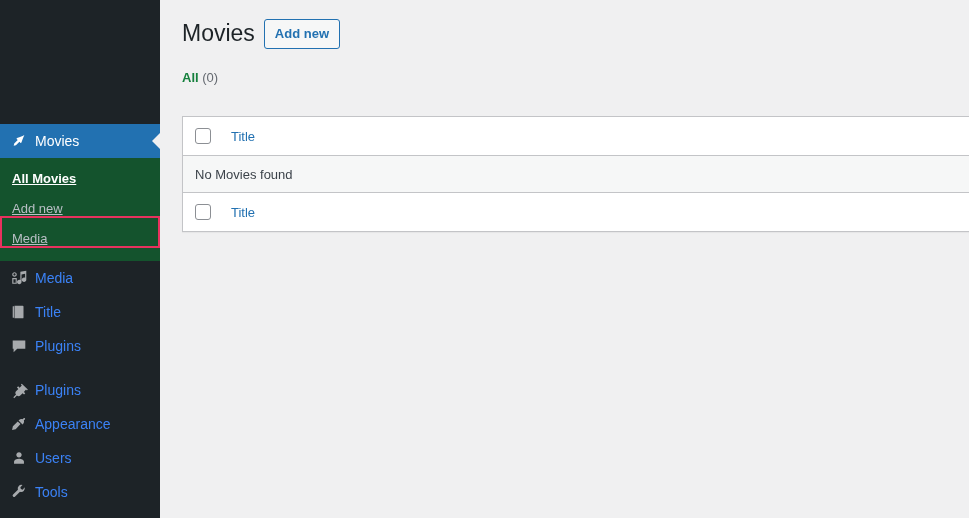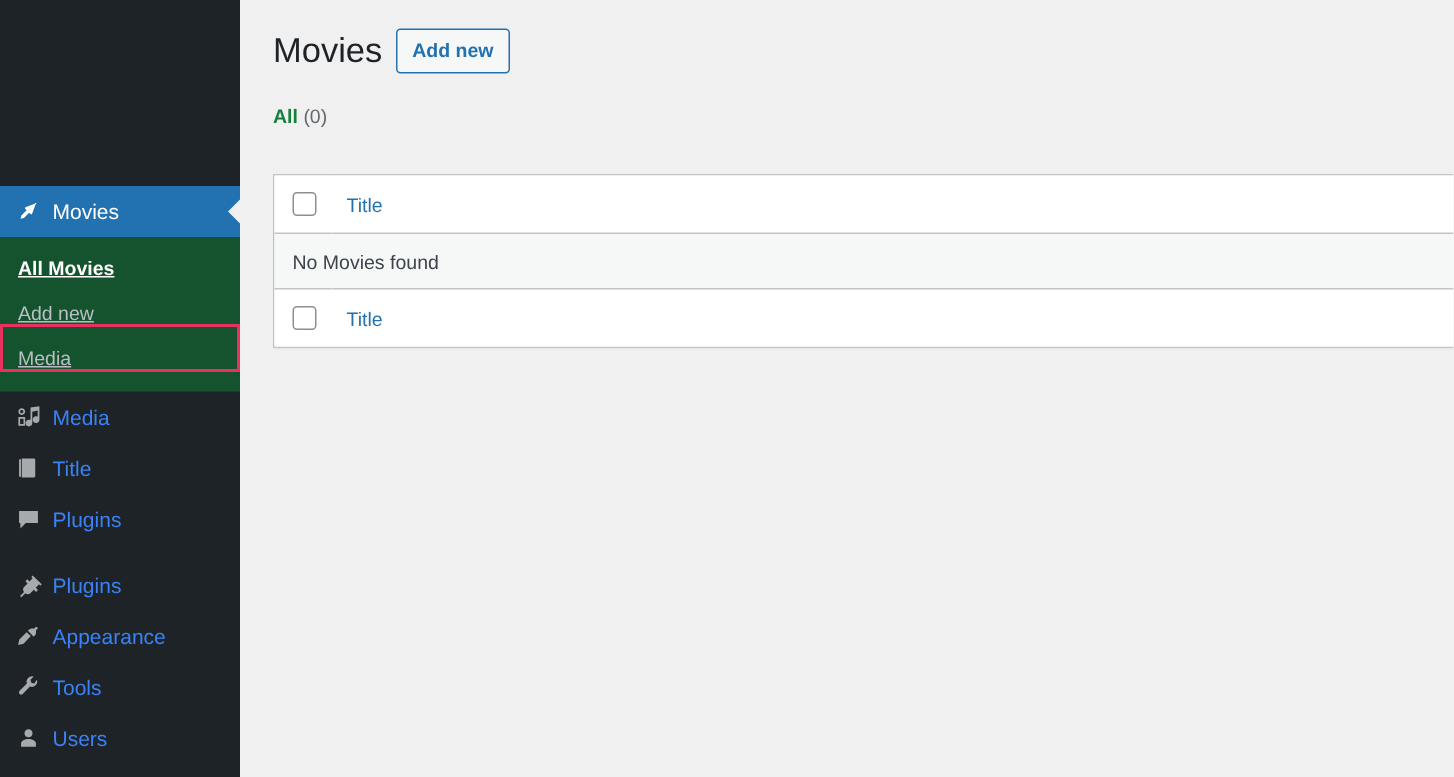--- a/index.html
+++ b/index.html
@@ -307,33 +307,33 @@
         <svg width="18" height="18" viewBox="0 0 20 20" fill="currentColor">
           <path d="M16.5 3.6c-.4-.4-1-.4-1.4 0l-1 1c-1.4-.5-3-.2-4 .9l-.6.6 4.4 4.4.6-.6c1.1-1.1 1.4-2.6.9-4l1.1-1c.4-.4.4-1 0-1.3zM8.6 7.2L3.2 12.6l-.9 4 4-.9L11.7 10 8.6 7.2z"></path>
         </svg>
       </span>
       <span class="menu-label">Appearance</span>
     </div>
 
     <div class="menu-item">
       <span class="menu-icon">
         <svg width="18" height="18" viewBox="0 0 20 20" fill="currentColor">
+          <path d="M10 3.5c-1.7 0-3 1.3-3 3s1.3 3 3 3 3-1.3 3-3-1.3-3-3-3zm0 7.3c-2.7 0-5.5 1.4-5.5 3.2v2.5h11v-2.5c0-1.8-2.8-3.2-5.5-3.2z"></path>
+        </svg>
+      </span>
+      <span class="menu-label">Users</span>
+    </div>
+
+    <div class="menu-item">
+      <span class="menu-icon">
+        <svg width="18" height="18" viewBox="0 0 20 20" fill="currentColor">
           <path d="M16.2 4.6a4 4 0 0 1-5.1 5.1l-5.4 5.4a1.6 1.6 0 1 1-2.3-2.3l5.4-5.4a4 4 0 0 1 5.1-5.1l-2.4 2.4.6 2.1 2.1.6 2-2.8z"></path>
         </svg>
       </span>
       <span class="menu-label">Tools</span>
-    </div>
-
-    <div class="menu-item">
-      <span class="menu-icon">
-        <svg width="18" height="18" viewBox="0 0 20 20" fill="currentColor">
-          <path d="M10 3.5c-1.7 0-3 1.3-3 3s1.3 3 3 3 3-1.3 3-3-1.3-3-3-3zm0 7.3c-2.7 0-5.5 1.4-5.5 3.2v2.5h11v-2.5c0-1.8-2.8-3.2-5.5-3.2z"></path>
-        </svg>
-      </span>
-      <span class="menu-label">Users</span>
     </div>
 
     <div class="menu-item">
       <span class="menu-icon">
         <svg width="18" height="18" viewBox="0 0 20 20" fill="currentColor">
           <path d="M3 3h14v14H3V3zm2.5 3v8h1.6V6H5.5zm3.7 2v6h1.6V8H9.2zm3.7-2v8h1.6V6h-1.6z"></path>
         </svg>
       </span>
       <span class="menu-label">Settings</span>
     </div>

